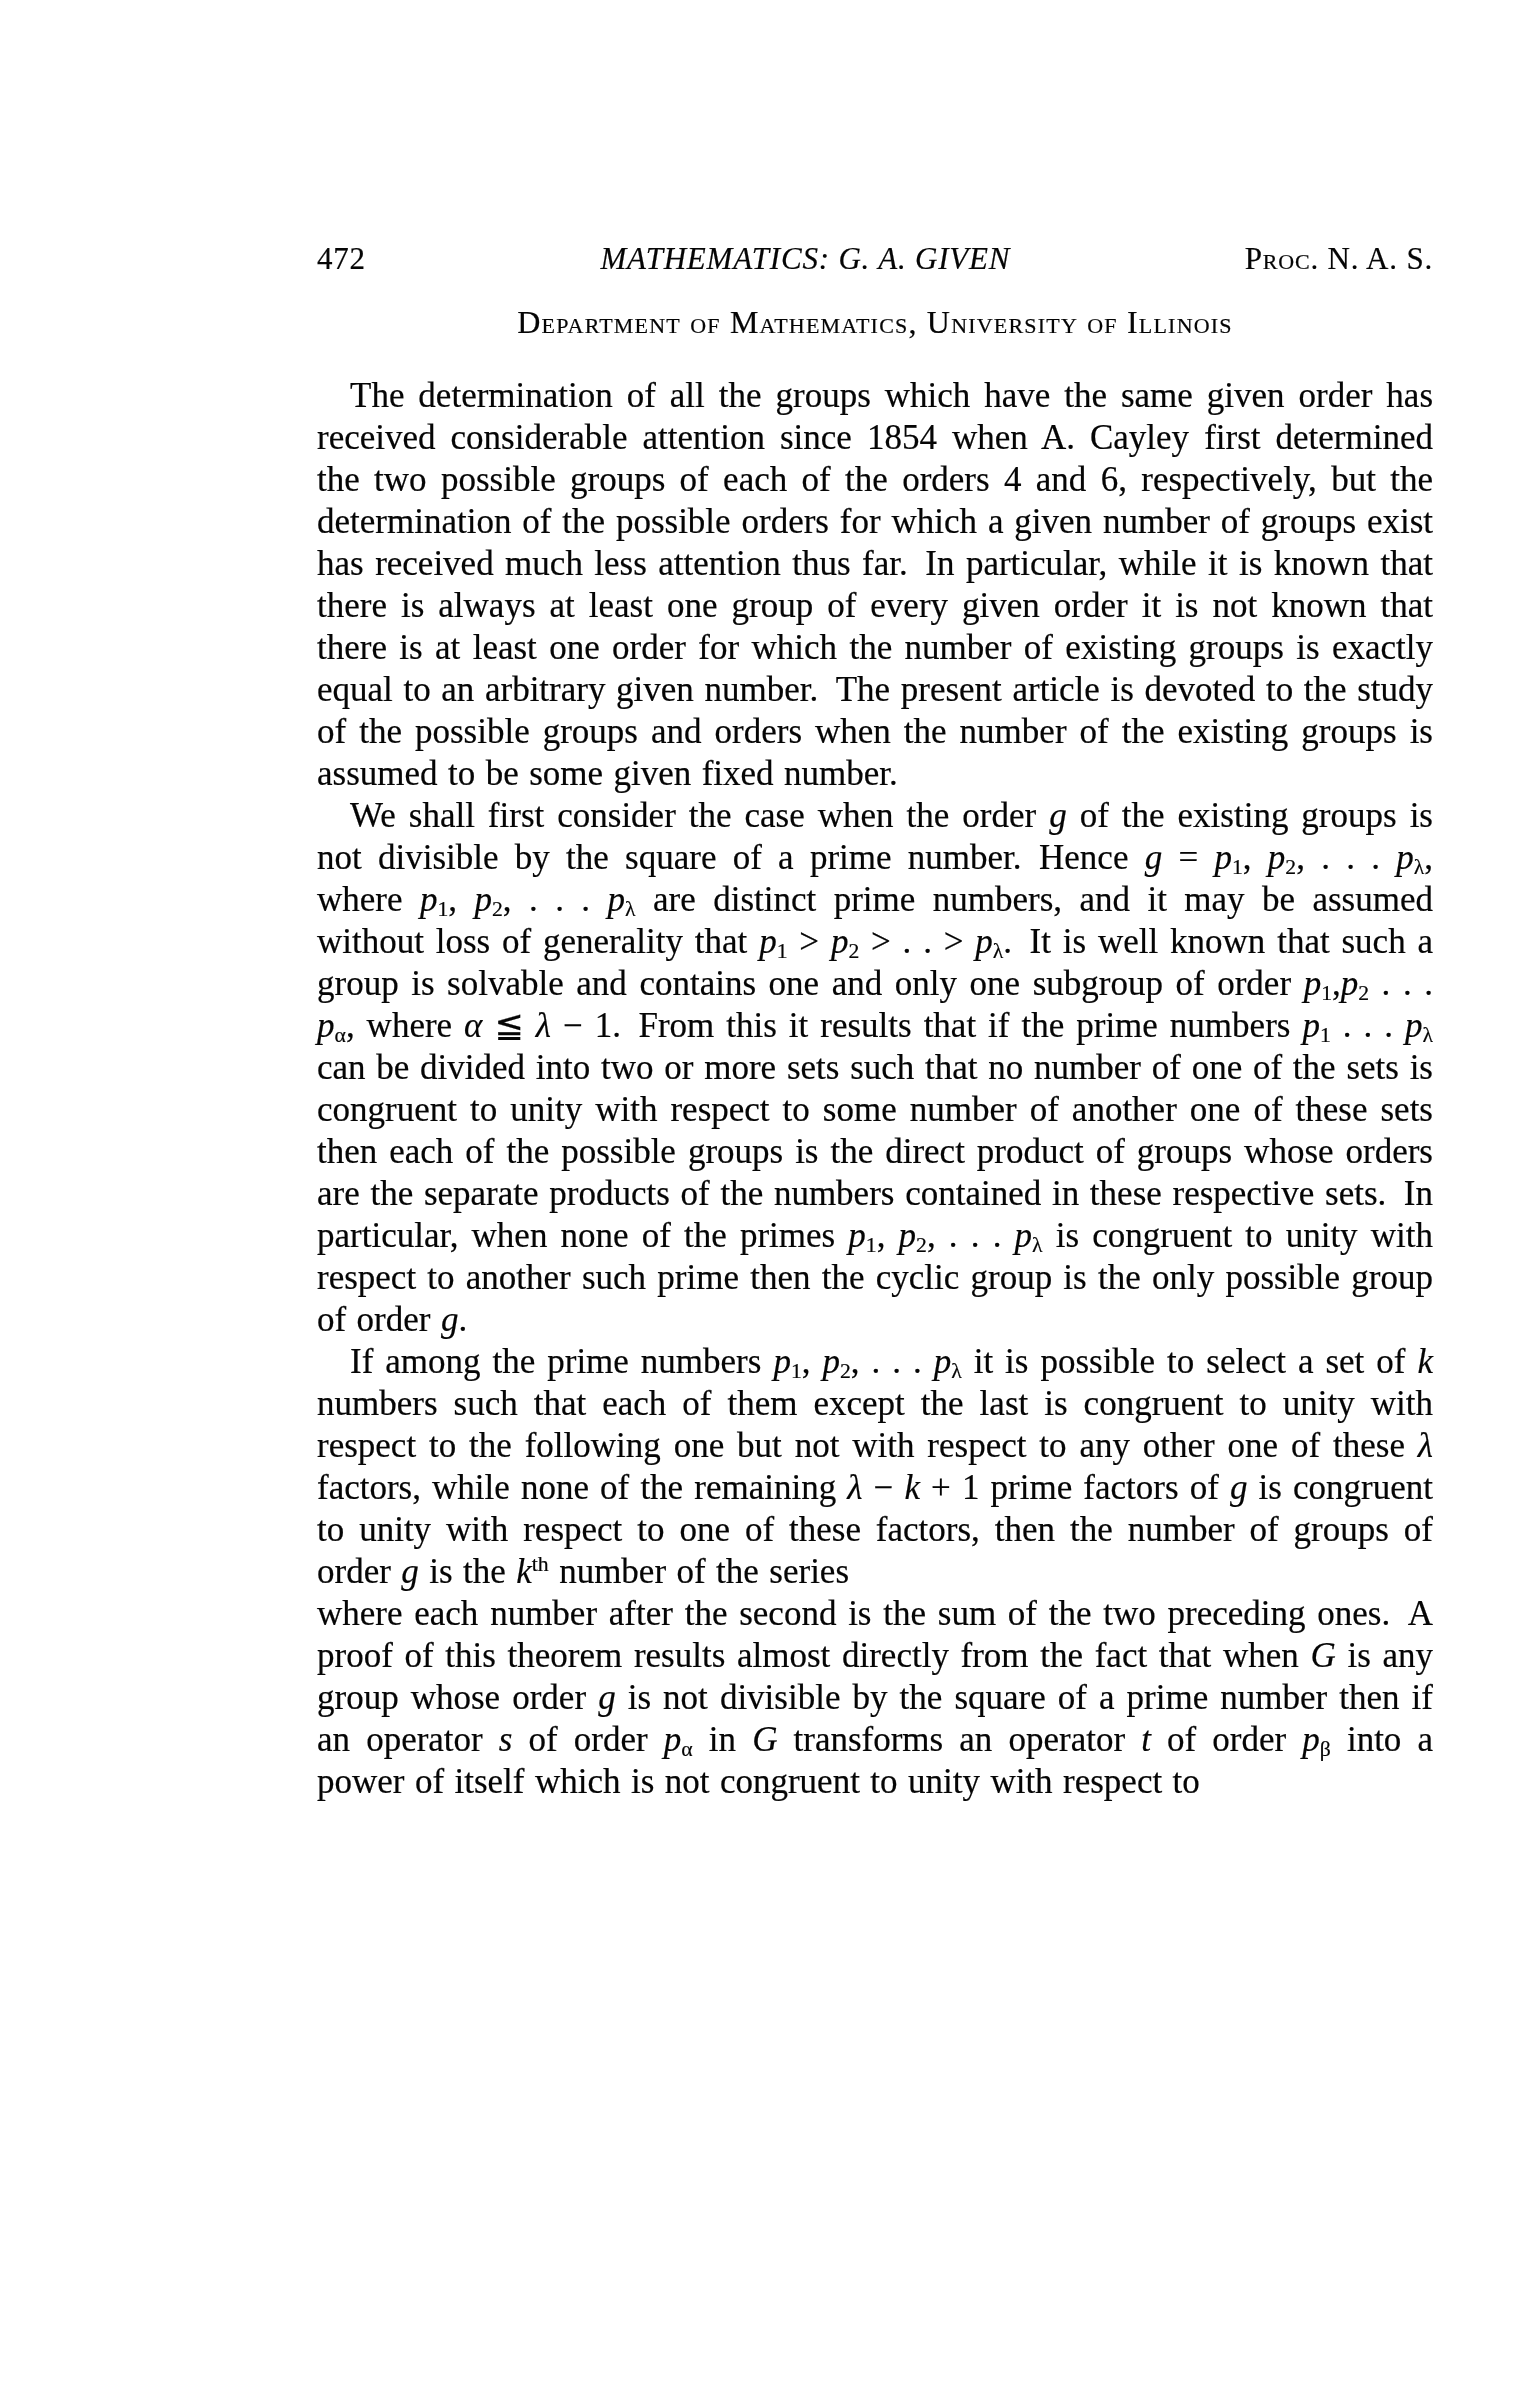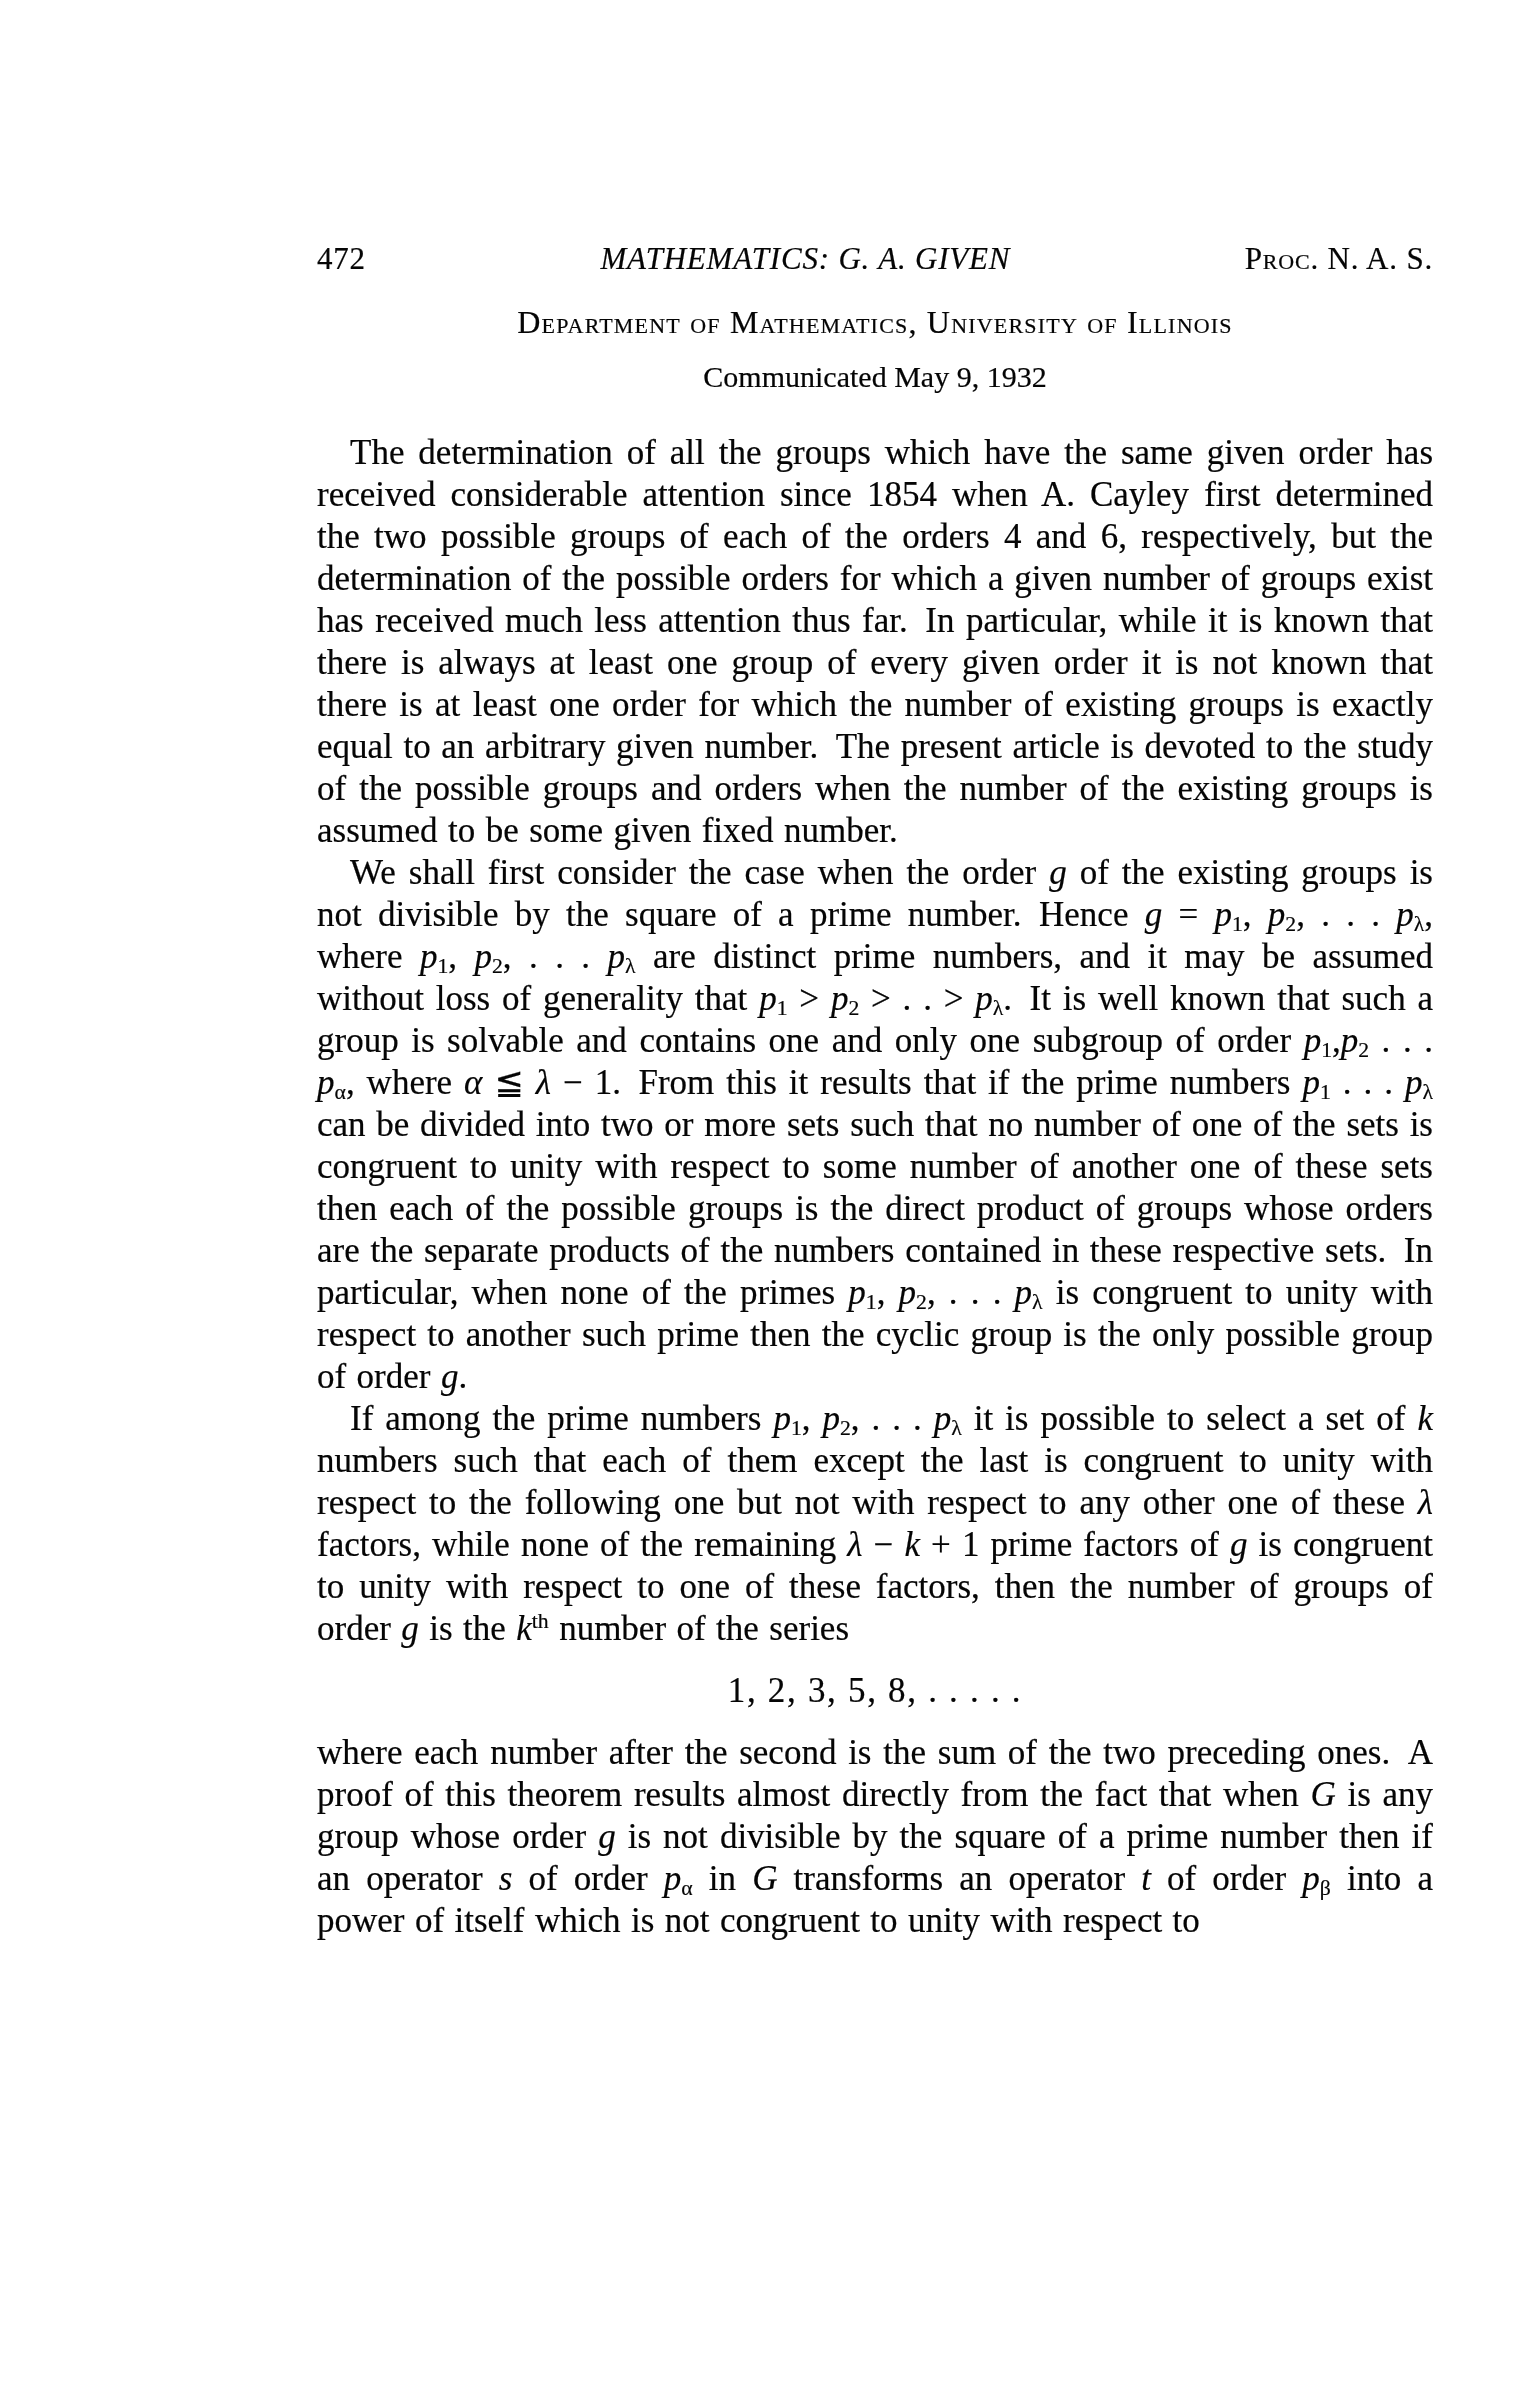--- a/index.html
+++ b/index.html
@@ -95,24 +95,22 @@
   <header class="running-header">
     <span class="page-number">472</span>
     <span class="running-title">MATHEMATICS: G. A. GIVEN</span>
     <span class="journal-abbrev">Proc. N. A. S.</span>
   </header>
 
 
 
   <div class="affiliation">Department of Mathematics, University of Illinois</div>
 
-  <div class="communicated">Communicated May 9, 1932</div>
 
   <section class="article-body">
     <p>The determination of all the groups which have the same given order has received considerable attention since 1854 when A. Cayley first determined the two possible groups of each of the orders 4 and 6, respectively, but the determination of the possible orders for which a given number of groups exist has received much less attention thus far. In particular, while it is known that there is always at least one group of every given order it is not known that there is at least one order for which the number of existing groups is exactly equal to an arbitrary given number. The present article is devoted to the study of the possible groups and orders when the number of the existing groups is assumed to be some given fixed number.</p>
     <p>We shall first consider the case when the order <i>g</i> of the existing groups is not divisible by the square of a prime number. Hence <i>g</i> = <i>p</i><sub>1</sub>, <i>p</i><sub>2</sub>, . . . <i>p</i><sub>λ</sub>, where <i>p</i><sub>1</sub>, <i>p</i><sub>2</sub>, . . . <i>p</i><sub>λ</sub> are distinct prime numbers, and it may be assumed without loss of generality that <i>p</i><sub>1</sub> &gt; <i>p</i><sub>2</sub> &gt; . . &gt; <i>p</i><sub>λ</sub>. It is well known that such a group is solvable and contains one and only one subgroup of order <i>p</i><sub>1</sub>,<i>p</i><sub>2</sub> . . . <i>p</i><sub>α</sub>, where <i>α</i> ≦ <i>λ</i> − 1. From this it results that if the prime numbers <i>p</i><sub>1</sub> . . . <i>p</i><sub>λ</sub> can be divided into two or more sets such that no number of one of the sets is congruent to unity with respect to some number of another one of these sets then each of the possible groups is the direct product of groups whose orders are the separate products of the numbers contained in these respective sets. In particular, when none of the primes <i>p</i><sub>1</sub>, <i>p</i><sub>2</sub>, . . . <i>p</i><sub>λ</sub> is congruent to unity with respect to another such prime then the cyclic group is the only possible group of order <i>g</i>.</p>
     <p>If among the prime numbers <i>p</i><sub>1</sub>, <i>p</i><sub>2</sub>, . . . <i>p</i><sub>λ</sub> it is possible to select a set of <i>k</i> numbers such that each of them except the last is congruent to unity with respect to the following one but not with respect to any other one of these <i>λ</i> factors, while none of the remaining <i>λ</i> − <i>k</i> + 1 prime factors of <i>g</i> is congruent to unity with respect to one of these factors, then the number of groups of order <i>g</i> is the <i>k</i><sup>th</sup> number of the series</p>
-    <div class="series-line">1, 2, 3, 5, 8, . . . . .</div>
     <p class="flush">where each number after the second is the sum of the two preceding ones. A proof of this theorem results almost directly from the fact that when <i>G</i> is any group whose order <i>g</i> is not divisible by the square of a prime number then if an operator <i>s</i> of order <i>p</i><sub>α</sub> in <i>G</i> transforms an operator <i>t</i> of order <i>p</i><sub>β</sub> into a power of itself which is not congruent to unity with respect to</p>
   </section>
 
 </div>
 
 
 </body></html>

